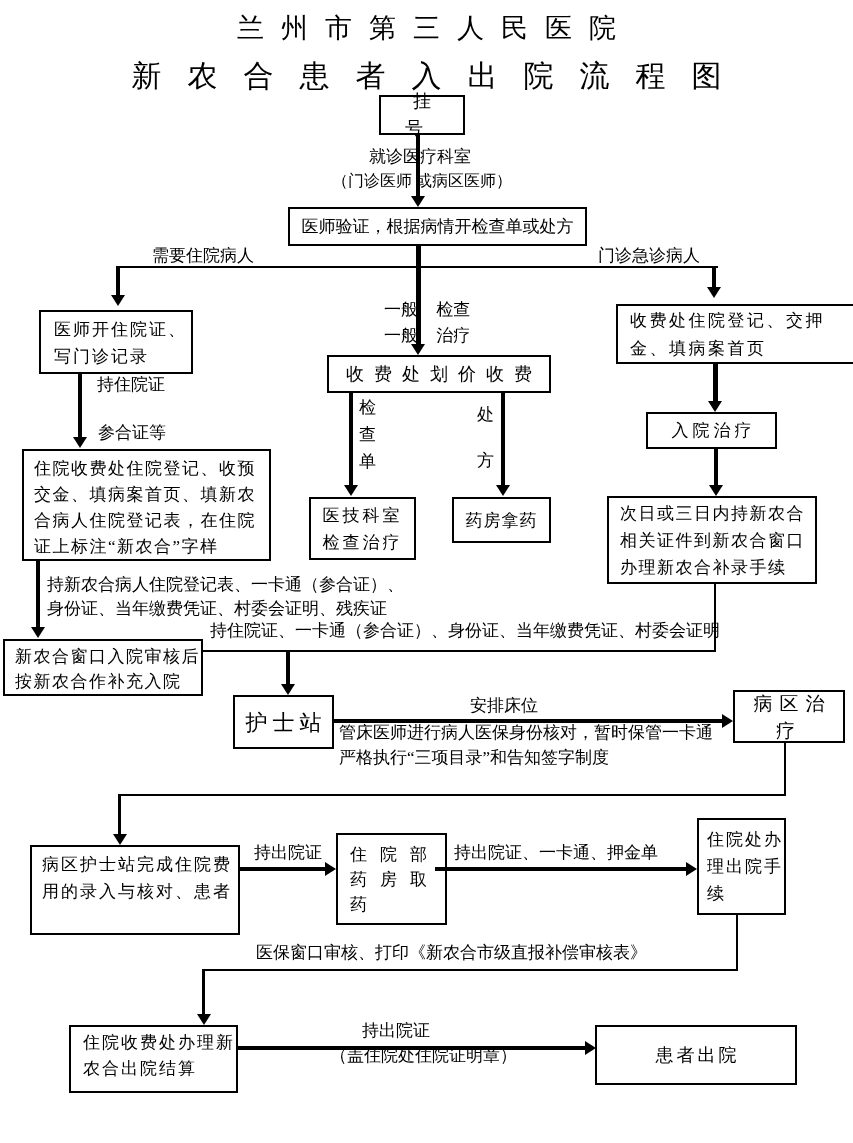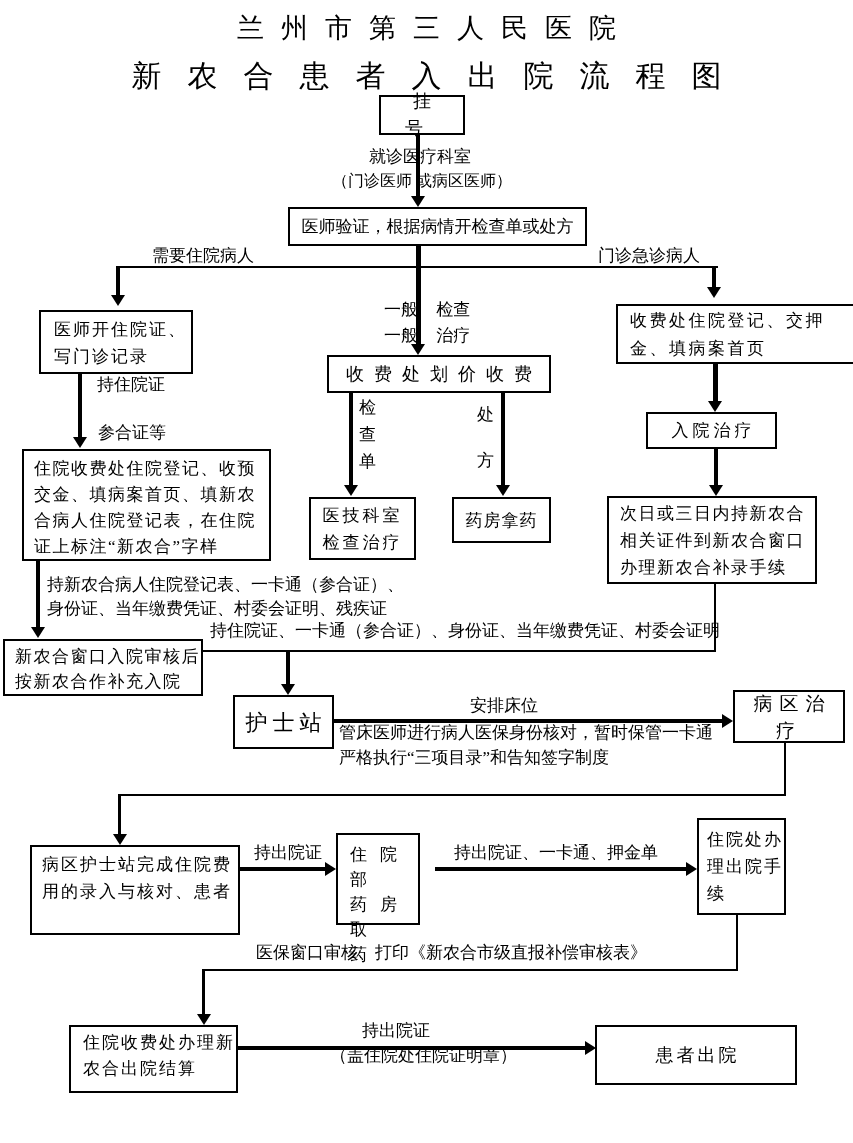--- a/index.html
+++ b/index.html
@@ -77,21 +77,21 @@
 
   <div class="box c" style="left:233px;top:695px;width:101px;height:54px;font-size:22px;letter-spacing:5px;text-indent:5px;">护士站</div>
 
   <div class="box c" style="left:733px;top:690px;width:112px;height:53px;font-size:19px;letter-spacing:7px;text-indent:7px;">病区治疗</div>
 
   <div class="box" style="left:30px;top:845px;width:210px;height:90px;padding:4px 0 0 10px;letter-spacing:2px;">
     <div>病区护士站完成住院费</div>
     <div>用的录入与核对、患者</div>
   </div>
 
-  <div class="box" style="left:336px;top:833px;width:84px;height:92px;padding:7px 0 16px 12px;line-height:25px;letter-spacing:13px;">
+  <div class="box" style="left:336px;top:833px;width:111px;height:92px;padding:7px 0 16px 12px;line-height:25px;letter-spacing:13px;">
     <div>住院部</div>
     <div>药房取</div>
     <div>药</div>
   </div>
 
   <div class="box" style="left:697px;top:818px;width:89px;height:97px;padding:6px 0 0 8px;letter-spacing:2px;">
     <div>住院处办</div>
     <div>理出院手</div>
     <div>续</div>
   </div>

